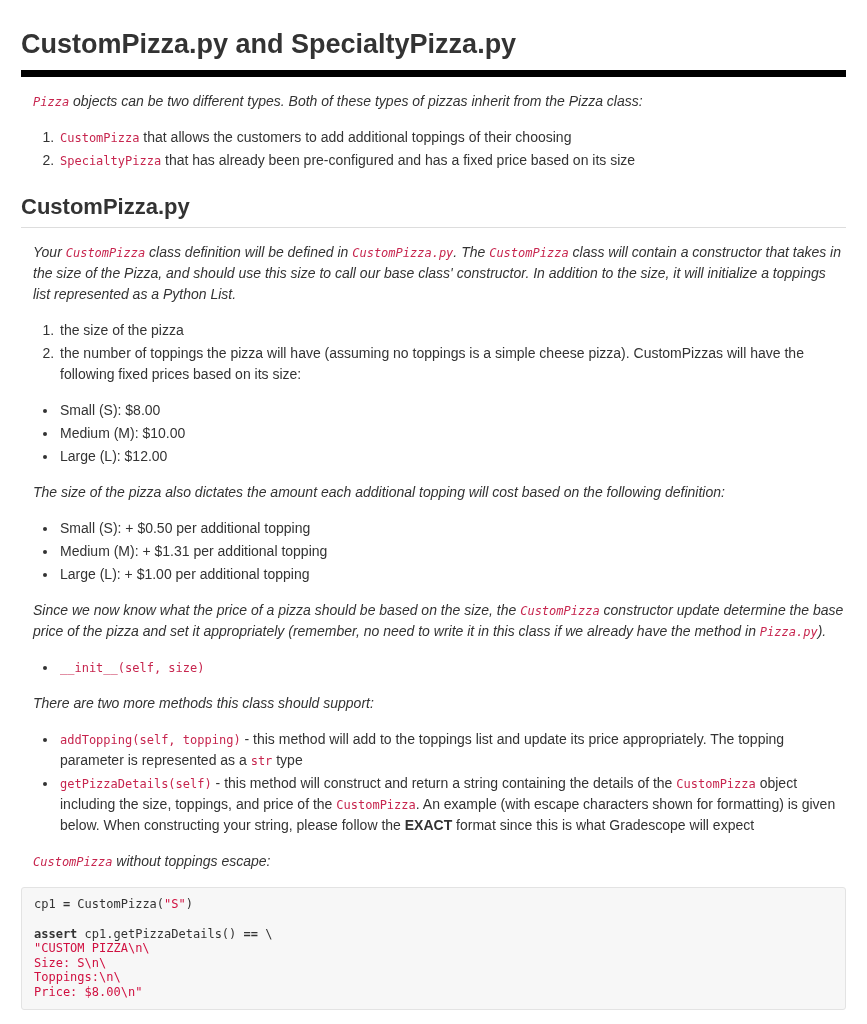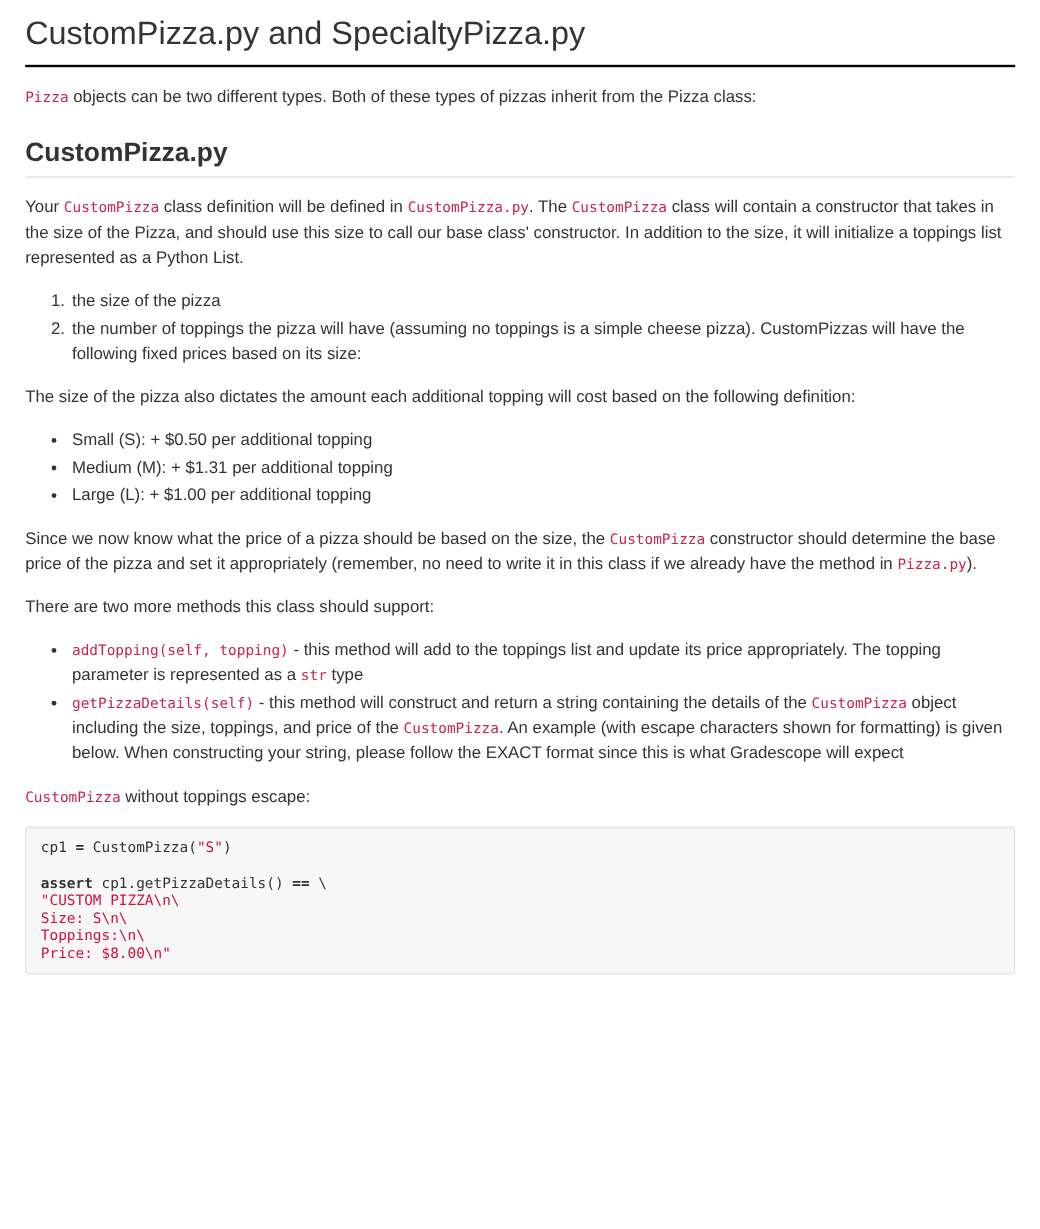--- a/index.html
+++ b/index.html
@@ -10,43 +10,43 @@
     font-family: "Liberation Sans", sans-serif;
     font-size: 14px;
     line-height: 1.5;
     color: #333333;
   }
   .page { padding: 12px 21px 0 21px; }
 
   h1 {
     font-size: 27px;
     line-height: 1.25;
-    font-weight: 400;
-    margin: 0 0 14px 0;
+    font-weight: 700;
+    margin: 16px 0 14px 0;
     padding-bottom: 8px;
-    border-bottom: 2px solid #000000;
+    border-bottom: 7px solid #000000;
   }
   h2 {
     font-size: 22px;
     line-height: 1.25;
     font-weight: 700;
     margin: 22px 0 14px 0;
     padding-bottom: 7px;
     border-bottom: 1px solid #dddddd;
   }
-  p { margin: 0 0 15px 0; }
+  p { margin: 0 0 15px 12px; font-style: italic; }
   ol, ul { margin: 0 0 15px 0; padding-left: 37px; }
   li { margin: 2px 0; padding-left: 2px; }
 
   .seg-code {
     font-family: "DejaVu Sans Mono", "Liberation Mono", monospace;
     font-size: 12px;
     color: #c7254e;
   }
-  .seg-bold { font-weight: 400; margin-top: 40px; }
+  .seg-bold { font-weight: 700; margin-top: 40px; }
 
   .codeblock {
     background: #f7f7f7;
     border: 1px solid #e3e3e3;
     border-radius: 3px;
     margin: 3px 0 15px 0;
     padding: 9px 12px;
     font-family: "DejaVu Sans Mono", "Liberation Mono", monospace;
     font-size: 12px;
     line-height: 1.22;
@@ -60,42 +60,54 @@
 </style>
 </head>
 <body>
 
 <div class="page">
 
   <h1>CustomPizza.py and SpecialtyPizza.py</h1>
 
   <p><span class="seg-code">Pizza</span><span> objects can be two different types. Both of these types of pizzas inherit from the Pizza class:</span></p>
 
+  <ol>
+    <li><span class="seg-code">CustomPizza</span><span> that allows the customers to add additional toppings of their choosing</span></li>
+    <li><span class="seg-code">SpecialtyPizza</span><span> that has already been pre-configured and has a fixed price based on its size</span></li>
+  </ol>
 
   <h2>CustomPizza.py</h2>
 
   <p><span>Your </span><span class="seg-code">CustomPizza</span><span> class definition will be defined in </span><span class="seg-code">CustomPizza.py</span><span>. The </span><span class="seg-code">CustomPizza</span><span> class will contain a constructor that takes in the size of the Pizza, and should use this size to call our base class' constructor. In addition to the size, it will initialize a toppings list represented as a Python List.</span></p>
 
 
   <ol>
     <li><span>the size of the pizza</span></li>
     <li><span>the number of toppings the pizza will have (assuming no toppings is a simple cheese pizza). CustomPizzas will have the following fixed prices based on its size:</span></li>
   </ol>
 
+  <ul>
+    <li><span>Small (S): $8.00</span></li>
+    <li><span>Medium (M): $10.00</span></li>
+    <li><span>Large (L): $12.00</span></li>
+  </ul>
 
   <p><span>The size of the pizza also dictates the amount each additional topping will cost based on the following definition:</span></p>
 
   <ul>
     <li><span>Small (S): + $0.50 per additional topping</span></li>
     <li><span>Medium (M): + $1.31 per additional topping</span></li>
     <li><span>Large (L): + $1.00 per additional topping</span></li>
   </ul>
 
-  <p><span>Since we now know what the price of a pizza should be based on the size, the </span><span class="seg-code">CustomPizza</span><span> constructor should determine the base price of the pizza and set it appropriately (remember, no need to write it in this class if we already have the method in </span><span class="seg-code">Pizza.py</span><span>).</span></p>
+  <p><span>Since we now know what the price of a pizza should be based on the size, the </span><span class="seg-code">CustomPizza</span><span> constructor update determine the base price of the pizza and set it appropriately (remember, no need to write it in this class if we already have the method in </span><span class="seg-code">Pizza.py</span><span>).</span></p>
 
+  <ul>
+    <li><span class="seg-code">__init__(self, size)</span></li>
+  </ul>
 
   <p><span>There are two more methods this class should support:</span></p>
 
   <ul>
     <li><span class="seg-code">addTopping(self, topping)</span><span> - this method will add to the toppings list and update its price appropriately. The topping parameter is represented as a </span><span class="seg-code">str</span><span> type</span></li>
     <li><span class="seg-code">getPizzaDetails(self)</span><span> - this method will construct and return a string containing the details of the </span><span class="seg-code">CustomPizza</span><span> object including the size, toppings, and price of the </span><span class="seg-code">CustomPizza</span><span>. An example (with escape characters shown for formatting) is given below. When constructing your string, please follow the </span><span class="seg-bold">EXACT</span><span> format since this is what Gradescope will expect</span></li>
   </ul>
 
   <p><span class="seg-code">CustomPizza</span><span> without toppings escape:</span></p>
 

